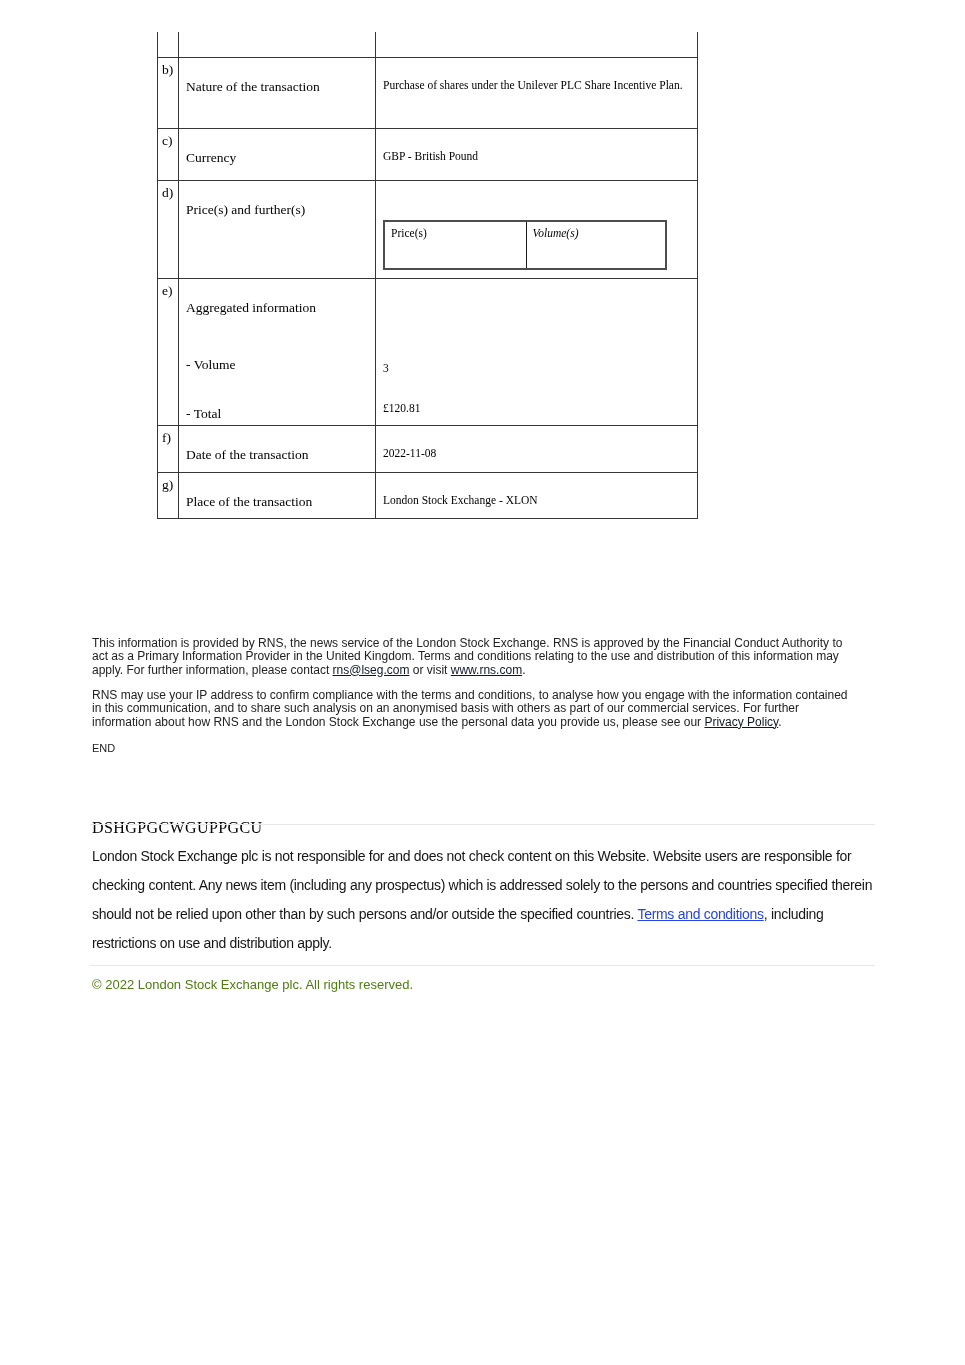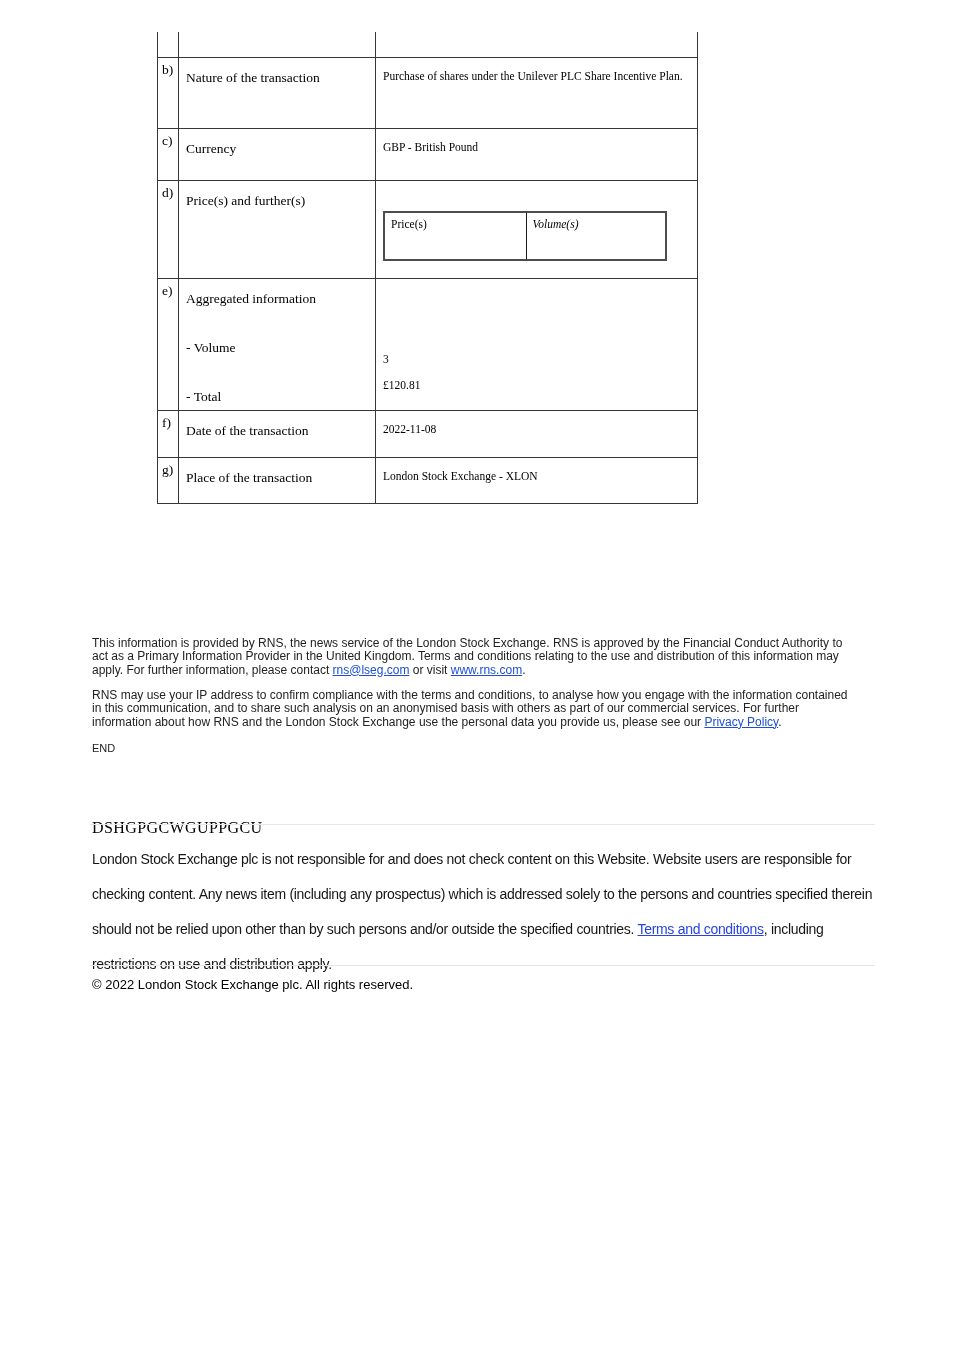--- a/index.html
+++ b/index.html
@@ -10,21 +10,21 @@
   }
   .page { position:absolute; inset:0; background:#fff; }
 
   
   .main-table {
     position:absolute; left:157px; top:32px;
     border-collapse:collapse; table-layout:fixed; width:540px;
   }
   .main-table td {
     border:1px solid #363636; vertical-align:top;
-    padding:11px 6px 3px 7px; font-size:13.5px; line-height:17px;
+    padding:20px 6px 3px 7px; font-size:13.5px; line-height:17px;
   }
   .main-table tr.r-empty td { border-top:none; height:25px; }
   .main-table tr.r-b  td { height:71px; }
   .main-table tr.r-c  td { height:52px; }
   .main-table tr.r-d  td { height:98px; }
   .main-table tr.r-e  td { height:132px; }
   .main-table tr.r-f  td { height:47px; }
   .main-table tr.r-g  td { height:46px; }
   .c-letter { width:21px; } .c-label { width:197px; } .c-value { width:322px; }
   td.letter { padding:3px 2px 3px 4px; }
@@ -38,55 +38,55 @@
   }
   .inner-table td {
     border:1px solid #1a1a1a; font-size:11.5px; font-weight:normal;
     text-align:left; vertical-align:top; padding:4px 6px; line-height:14px;
   }
   .inner-table .col-price { width:142px; } .inner-table .col-vol { width:140px;font-style:italic; }
   .inner-table tr.ihead td { height:48px; }
   .inner-table tr.idata td { height:30px; }
 
   
-  .sub-label-1 { margin-top:32px; }
+  .sub-label-1 { margin-top:40px; }
   .sub-label-2 { margin-top:32px; }
   .agg-value-1 { margin-top:62px; }
-  .agg-value-2 { margin-top:11px; }
+  .agg-value-2 { margin-top:25px; }
   .para {
     position:absolute; left:92px; width:766px;
     font-family:"Liberation Sans", sans-serif;
     font-size:12px; line-height:13.3px; color:#222;
   }
   #p1 { top:637px; }
   #p2 { top:689px; }
-  a.link { color:#1d4ed8; text-decoration:underline; cursor:pointer; }
+  a.link { color:#0f172a; text-decoration:underline; cursor:pointer; }
   a.terms-link { color:#2543e6; text-decoration:underline; cursor:pointer; }
 
   #end-marker {
     position:absolute; left:92px; top:742px;
     font-family:"Liberation Sans", sans-serif; font-size:11px; color:#222;
   }
   #distribution-code {
     position:absolute; left:92px; top:819px;
     font-family:"Liberation Serif", serif; font-size:16px; letter-spacing:0.4px; color:#000000;
   }
   .divider {
     position:absolute; left:90px; width:785px; height:1px; background:#e7e7e7;
   }
   #divider-1 { top:824px; }
   #divider-2 { top:965px; }
   #disclaimer {
     position:absolute; left:92px; top:842px; width:784px;
     font-family:"Liberation Sans", sans-serif;
-    font-size:14px; line-height:35px; letter-spacing:-0.3px; color:#151515;
+    font-size:14px; line-height:29px; letter-spacing:-0.3px; color:#151515;
   }
   #copyright {
     position:absolute; left:92px; top:977px;
-    font-family:"Liberation Sans", sans-serif; font-size:13px; color:#000000;
+    font-family:"Liberation Sans", sans-serif; font-size:13px; color:#4d7c0f;
   }
 </style>
 </head>
 <body>
 
 <div class="page">
 
   <table class="main-table">
     <colgroup>
         <col class="c-letter">

